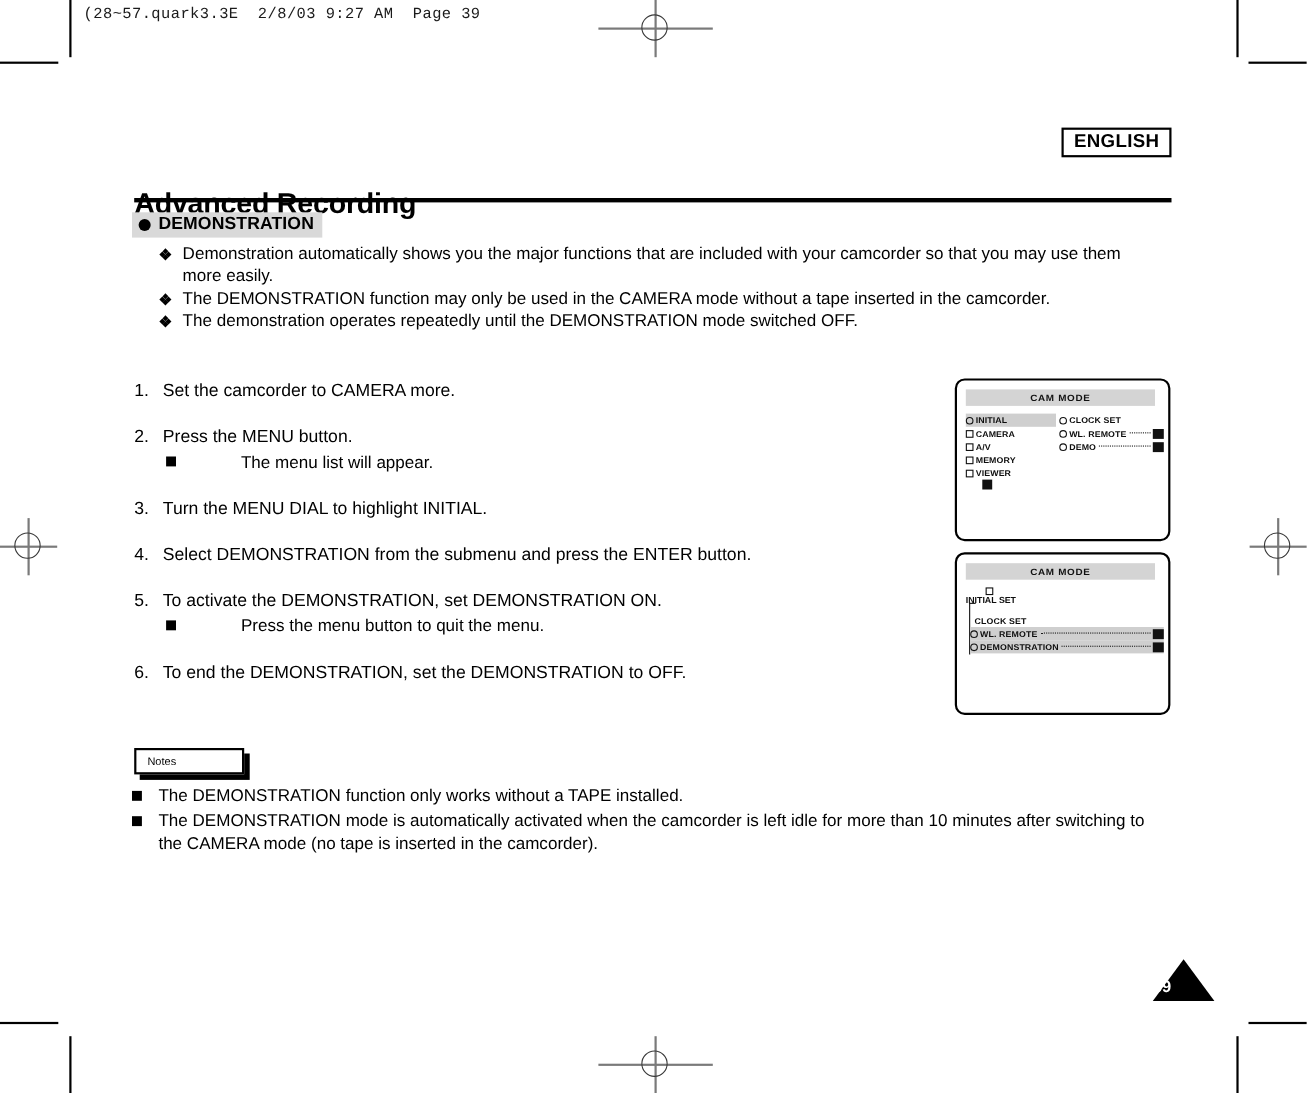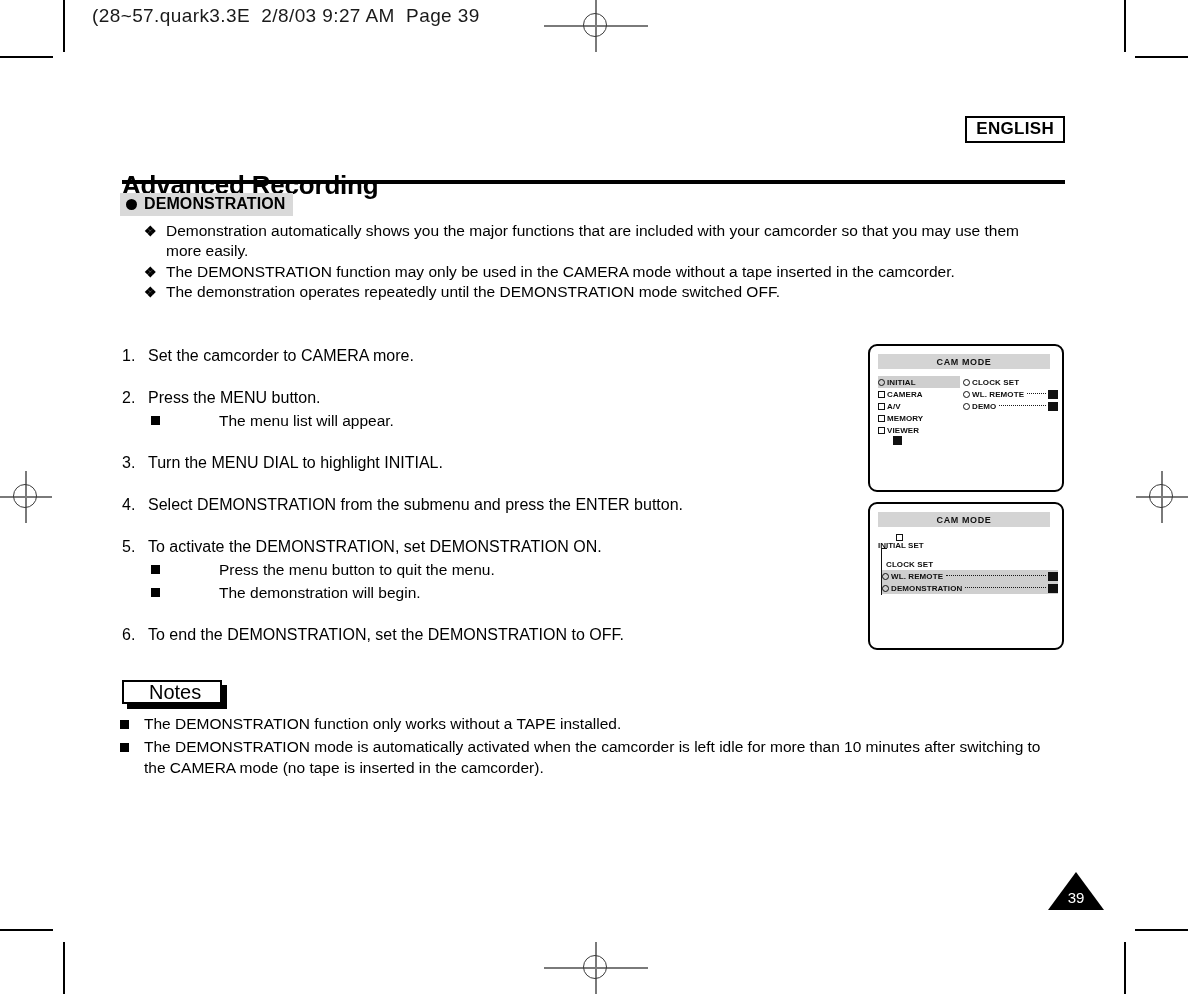--- a/index.html
+++ b/index.html
@@ -45,24 +45,24 @@
     top: 25px; left: 0;
     height: 2px; width: 52px;
     background: #7a7a7a;
   }
   .reg-wide .vl { height: 52px; }
   .reg-wide .hl { width: 104px; left: -26px; }
 
   
   .file-header {
     position: absolute;
-    left: 92px;
+    left: 76px;
     top: 5px;
-    font-family: Liberation Sans, sans-serif;
-    font-size: 19px;
+    font-family: Liberation Mono, monospace;
+    font-size: 14px;
     letter-spacing: 0.4px;
     color: #1a1a1a;
     white-space: pre;
   }
 
   
   .lang-tag {
     position: absolute;
     right: 123px;
     top: 116px;
@@ -316,22 +316,22 @@
     position: absolute;
     left: 0;
     top: 0;
     width: 100px;
     height: 24px;
     border: 2px solid #000;
     background: #fff;
     box-sizing: border-box;
     display: flex;
     align-items: center;
-    padding-left: 25px;
-    font-size: 20px;
+    padding-left: 10px;
+    font-size: 10px;
   }
 
   .notes-list {
     position: absolute;
     left: 120px;
     top: 713px;
     width: 940px;
   }
   .note-item {
     display: flex;
@@ -360,24 +360,24 @@
     width: 0; height: 0;
     border-left: 28px solid transparent;
     border-right: 28px solid transparent;
     border-bottom: 38px solid #000;
   }
   .page-badge .num {
     position: absolute;
     left: 0;
     top: 17px;
     width: 56px;
-    text-align: center;
+    text-align: left;
     color: #fff;
     font-size: 15px;
-    font-weight: normal;
+    font-weight: bold;
   }
 </style>
 </head>
 <body>
 
 <div class="crop-line crop-v" style="left:63px;  top:0px;   height:52px;"></div>
 <div class="crop-line crop-h" style="left:0px;   top:56px;  width:53px;"></div>
 <div class="crop-line crop-v" style="left:1124px;top:0px;   height:52px;"></div>
 <div class="crop-line crop-h" style="left:1135px;top:56px;  width:53px;"></div>
 <div class="crop-line crop-h" style="left:0px;   top:929px; width:53px;"></div>
@@ -468,24 +468,20 @@
   </div>
 
   <div class="step">
     <span class="step-num">5.</span>
     <span class="step-body">
       <span>To activate the DEMONSTRATION, set DEMONSTRATION ON.</span>
       <span class="sub-item">
         <span class="sub-marker"><i class="sq"></i></span>
         <span>Press the menu button to quit the menu.</span>
       </span>
-      <span class="sub-item">
-        <span class="sub-marker"><i class="sq"></i></span>
-        <span>The demonstration will begin.</span>
-      </span>
     </span>
   </div>
 
   <div class="step" style="margin-top:9px;">
     <span class="step-num">6.</span>
     <span class="step-body">
       <span>To end the DEMONSTRATION, set the DEMONSTRATION to OFF.</span>
     </span>
   </div>
 

